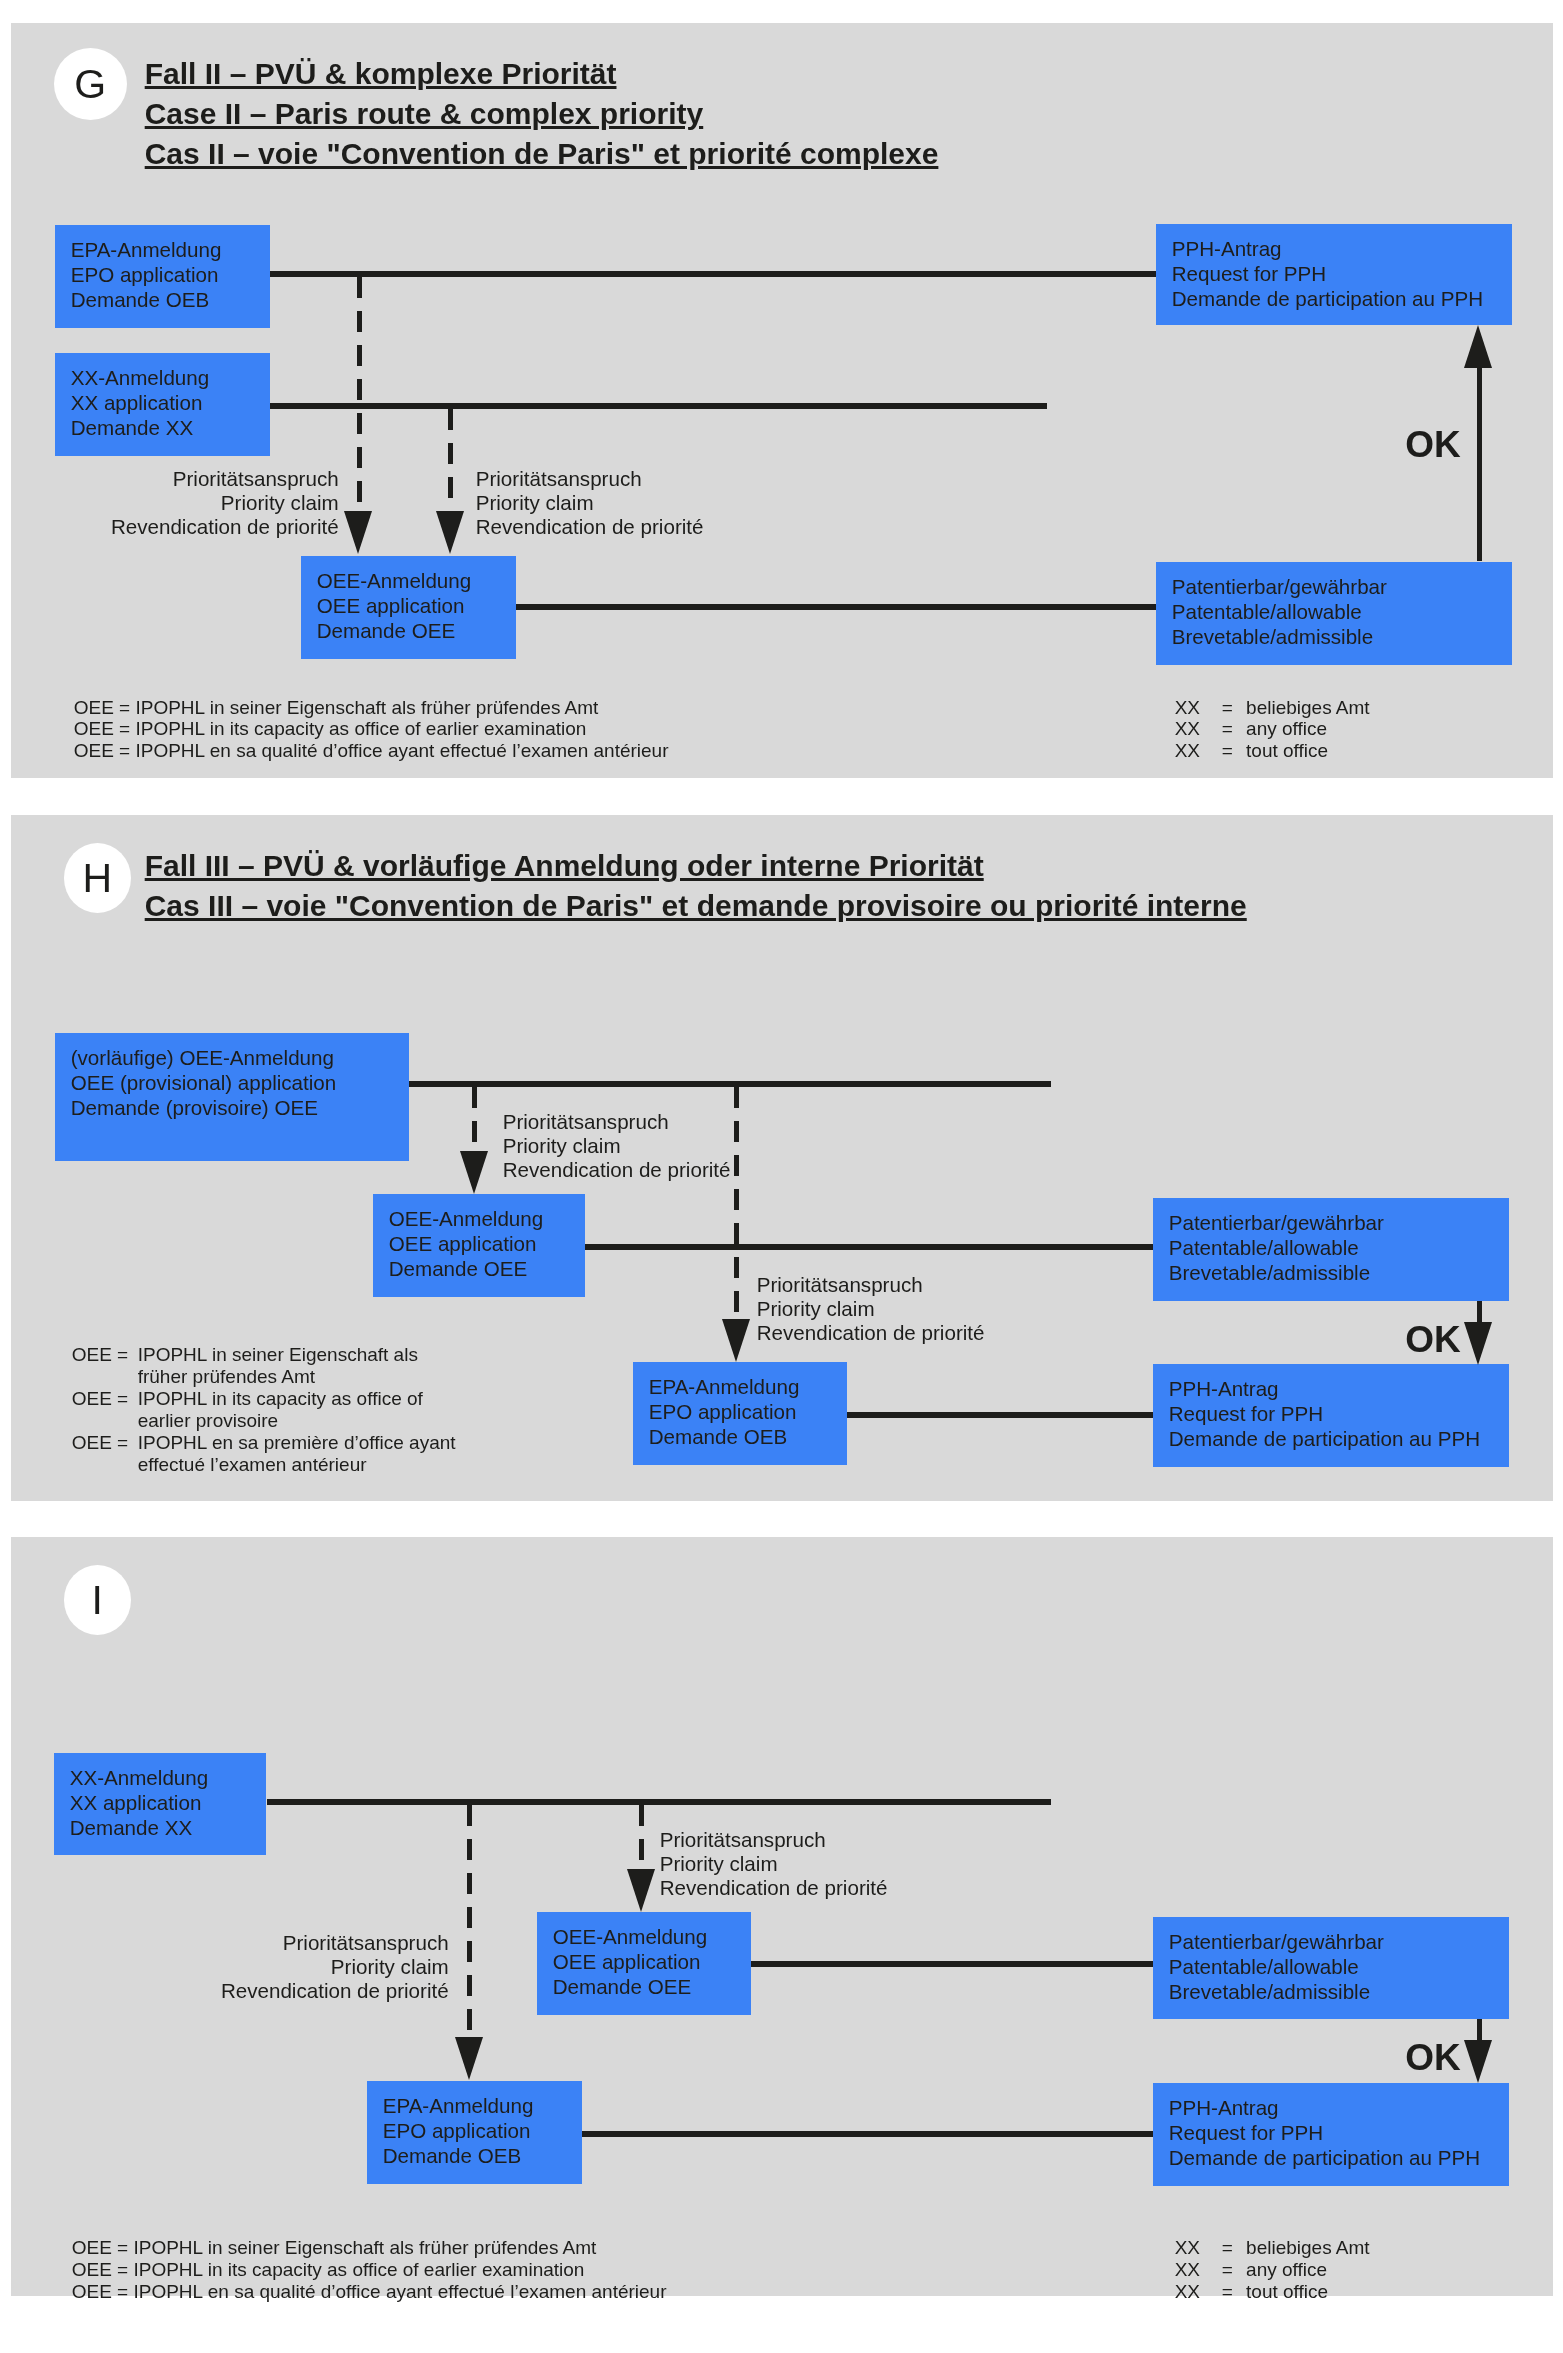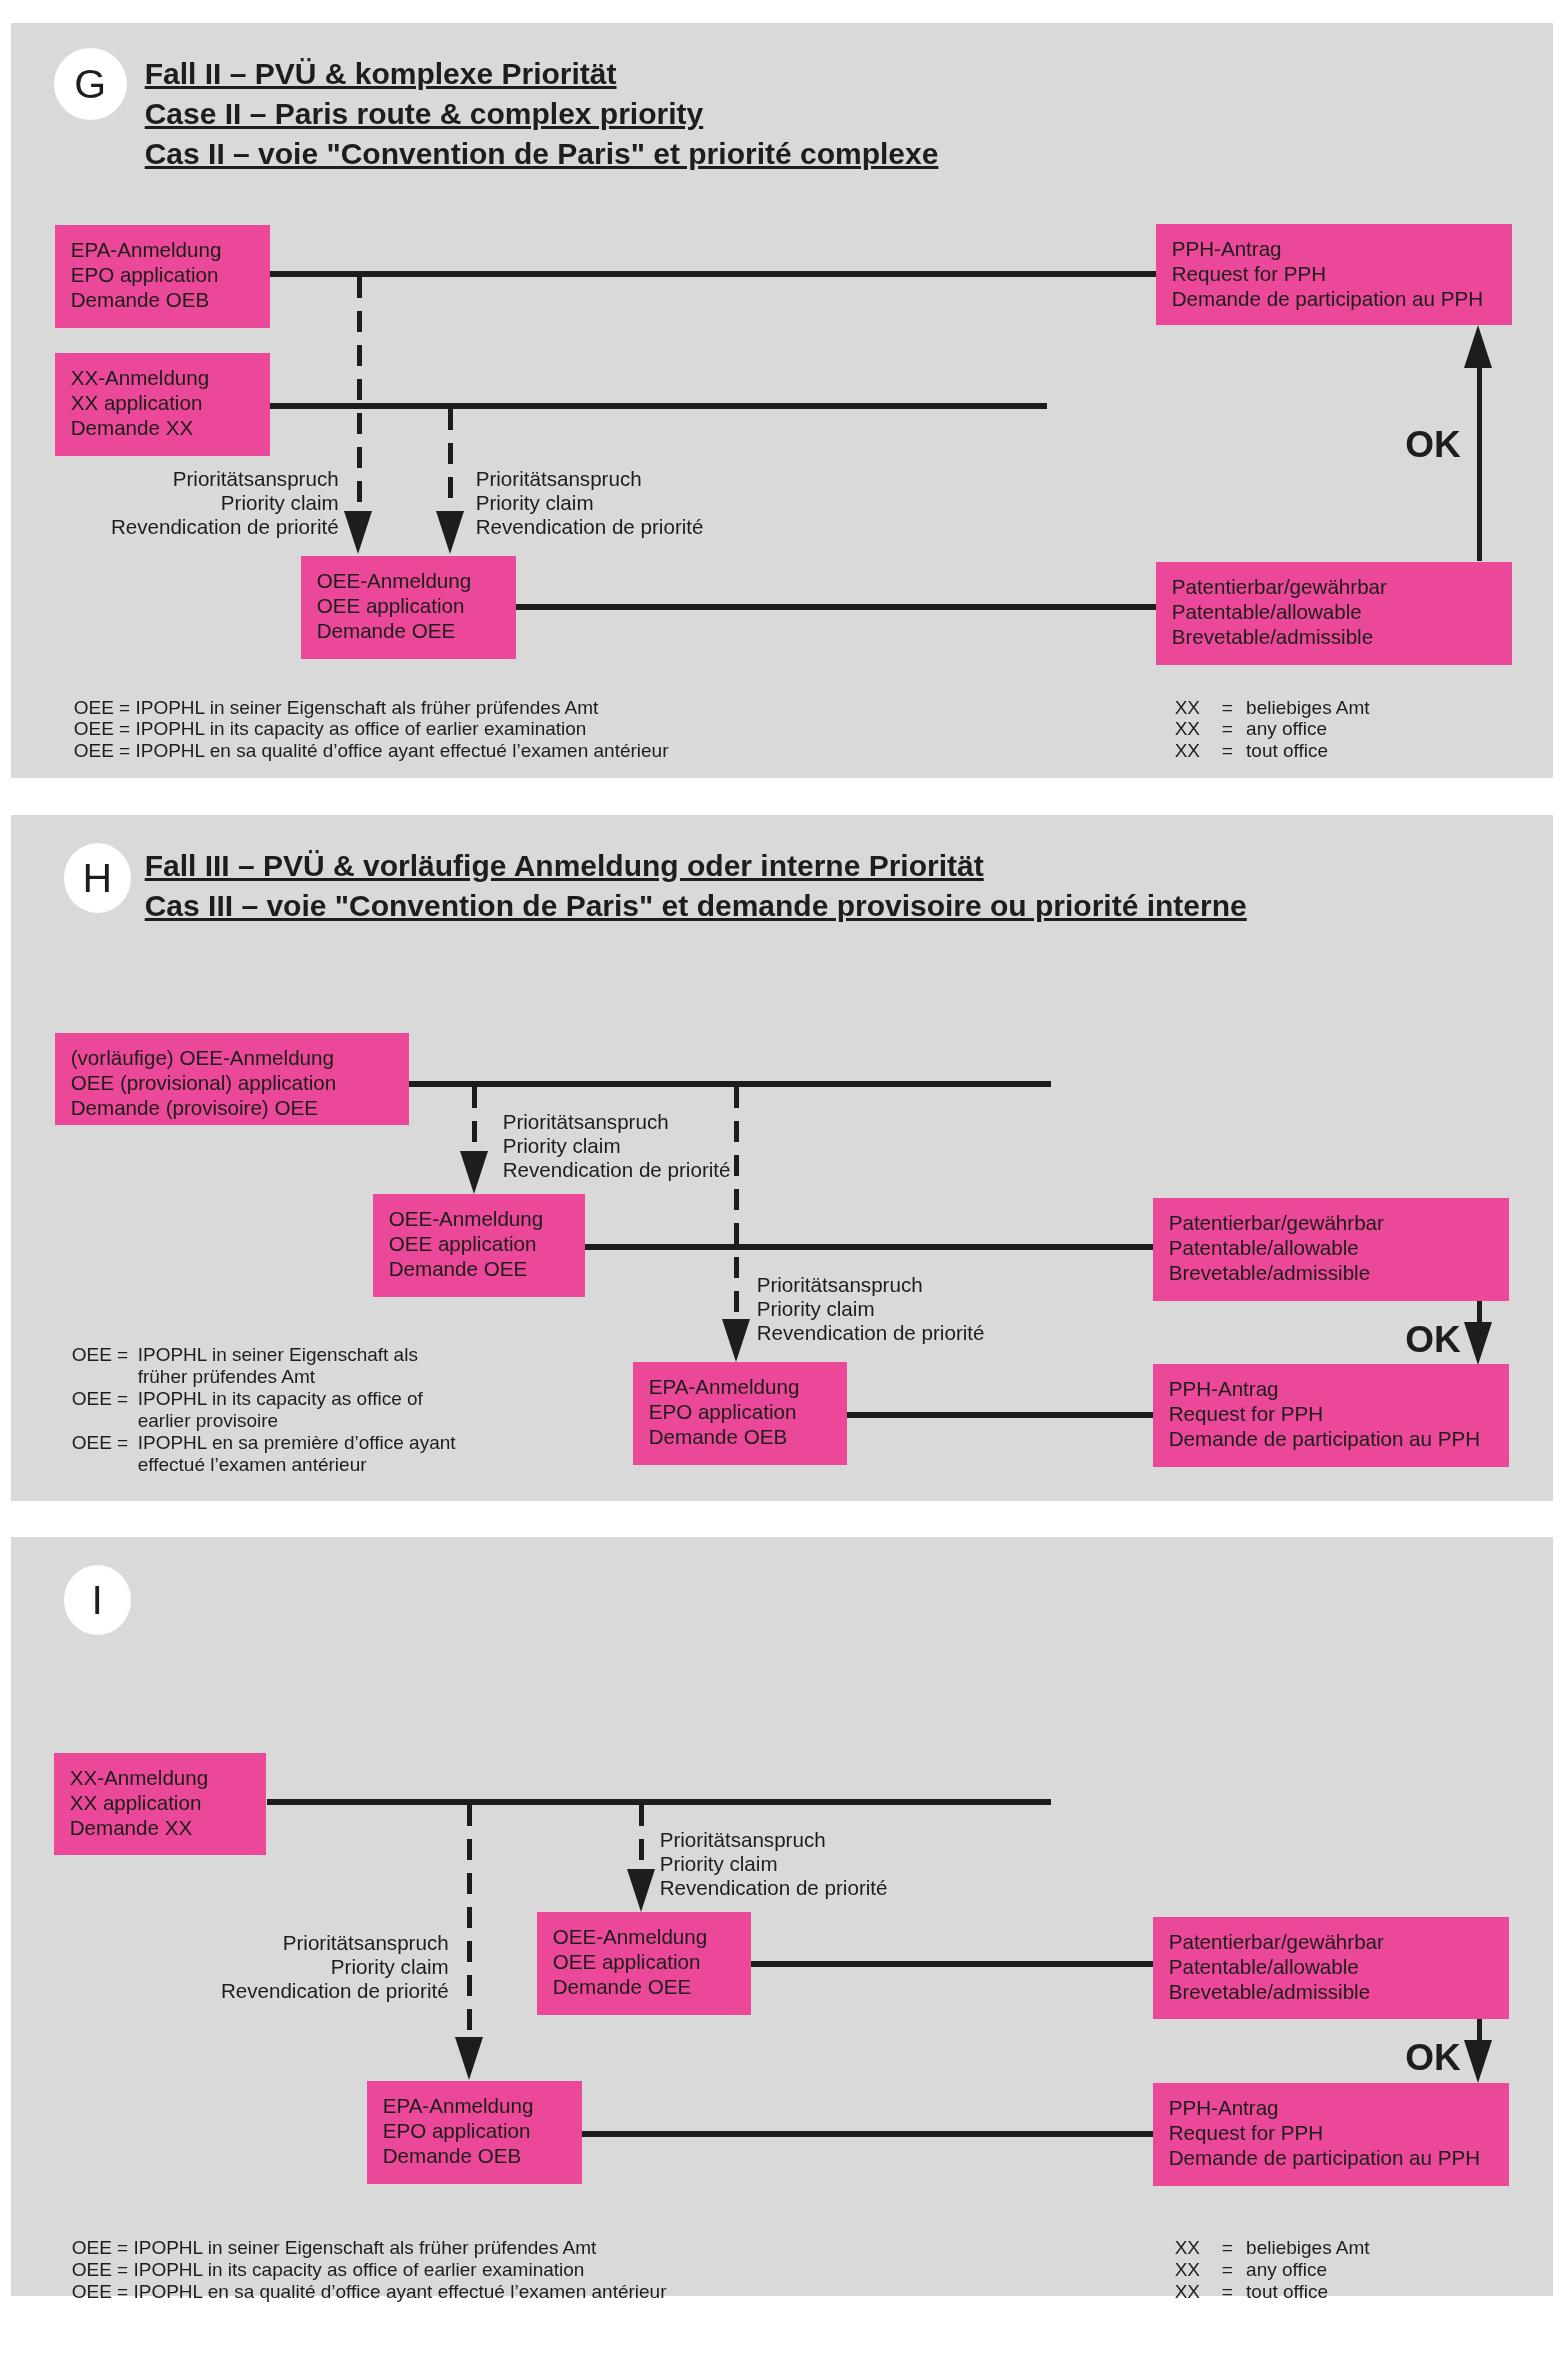--- a/index.html
+++ b/index.html
@@ -3,21 +3,21 @@
 <meta charset="utf-8">
 <style>
   html,body{margin:0;padding:0;background:#ffffff;}
   #stage{position:relative;width:1563px;height:2354px;background:#ffffff;
          font-family:"Liberation Sans", sans-serif;color:#1d1d1b;overflow:hidden;}
   .panel{position:absolute;left:10.7px;width:1542px;background:#d9d9d9;}
   .badge{position:absolute;background:#ffffff;border-radius:50%;
          display:flex;align-items:center;justify-content:center;
          font-size:41px;font-weight:400;color:#1d1d1b;}
   .ptitle{position:absolute;font-weight:700;font-size:30px;line-height:40px;white-space:nowrap;text-decoration:underline;}
-  .box{position:absolute;background:#ec4899;font-size:20.6px;line-height:25px;
+  .box{position:absolute;background:#3b82f6;font-size:20.6px;line-height:25px;
        padding:12.2px 0 0 16px;box-sizing:border-box;white-space:nowrap;}
   .hline{position:absolute;height:6.1px;background:#1d1d1b;}
   .vsolid{position:absolute;width:5.3px;background:#1d1d1b;}
   .vdash{position:absolute;width:5.3px;
          background:repeating-linear-gradient(180deg,#1d1d1b 0 20.6px,transparent 20.6px 34px);}
   .ah-down{position:absolute;width:0;height:0;
            border-left:14.5px solid transparent;border-right:14.5px solid transparent;
            border-top:43px solid #1d1d1b;}
   .ah-up{position:absolute;width:0;height:0;
          border-left:14.5px solid transparent;border-right:14.5px solid transparent;
@@ -130,21 +130,21 @@
       <div>Prioritätsanspruch</div>
       <div>Priority claim</div>
       <div>Revendication de priorité</div>
     </div>
     <div class="lbl" style="left:746px;top:458px;">
       <div>Prioritätsanspruch</div>
       <div>Priority claim</div>
       <div>Revendication de priorité</div>
     </div>
 
-    <div class="box" style="left:44px;top:218px;width:354px;height:92px;">
+    <div class="box" style="left:44px;top:218px;width:354px;height:128px;">
       <div>(vorläufige) OEE-Anmeldung</div>
       <div>OEE (provisional) application</div>
       <div>Demande (provisoire) OEE</div>
     </div>
     <div class="box" style="left:362px;top:379px;width:212px;height:103px;">
       <div>OEE-Anmeldung</div>
       <div>OEE application</div>
       <div>Demande OEE</div>
     </div>
     <div class="box" style="left:622px;top:547px;width:214px;height:103px;">

